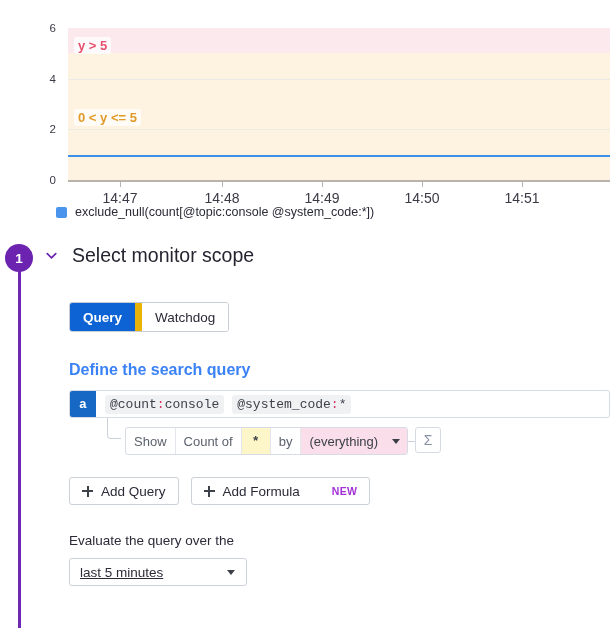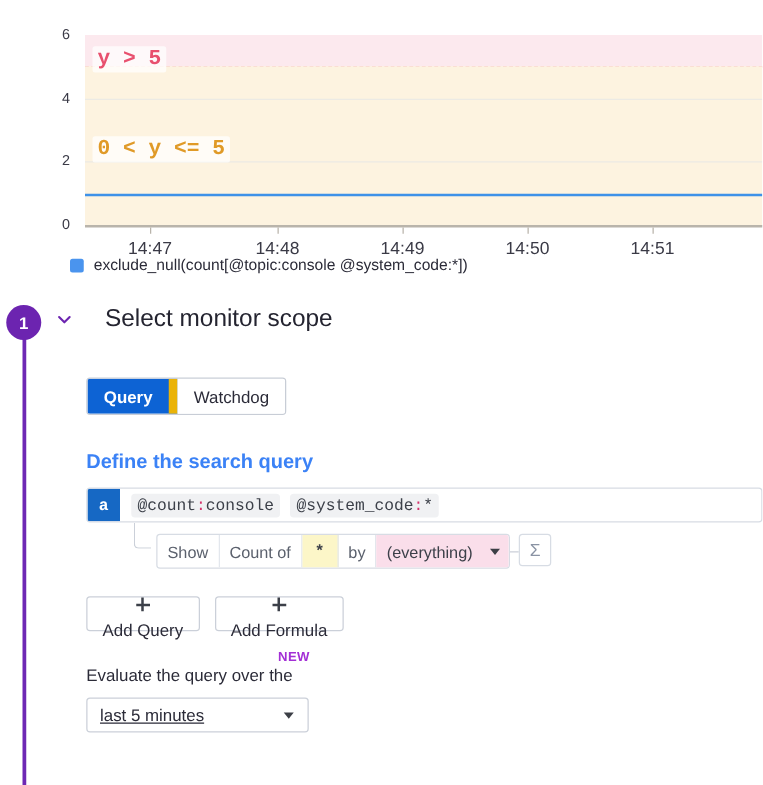--- a/index.html
+++ b/index.html
@@ -54,26 +54,25 @@
   }
   .series-line {
     position: absolute;
     left: 0;
     right: 0;
     height: 2.5px;
     background: #3e91e8;
   }
   .band-label {
     position: absolute;
-    font-size: 17px;
+    font-size: 13px;
     font-weight: bold;
     padding: 1px 4px;
     border-radius: 2px;
     white-space: nowrap;
-    font-family: Liberation Mono, monospace;
   }
   .band-label-alert {
     color: #e8506e;
     background: rgba(255,255,255,0.72);
   }
   .band-label-warn {
     color: #e09A27;
     background: rgba(255,255,255,0.72);
   }
   .y-axis {
@@ -164,21 +163,21 @@
     display: flex;
     align-items: center;
     justify-content: center;
   }
   .step-header {
     position: absolute;
     left: 42px;
     top: 244px;
     display: flex;
     align-items: center;
-    gap: 24px;
+    gap: 12px;
   }
   .chevron-toggle {
     width: 18px;
     height: 18px;
     display: flex;
     align-items: center;
     justify-content: center;
     cursor: pointer;
   }
   .step-title {
@@ -358,21 +357,20 @@
     gap: 8px;
     height: 28px;
     padding: 0 12px;
     border: 1px solid #cbd0d9;
     border-radius: 3px;
     background: #ffffff;
     font-size: 13.5px;
     color: #2b2b38;
     cursor: pointer;
     box-sizing: border-box;
-    flex-direction: column;
   }
   .plus-icon {
     position: relative;
     width: 11px;
     height: 11px;
     flex: none;
   }
   .plus-icon::before, .plus-icon::after {
     content: "";
     position: absolute;

